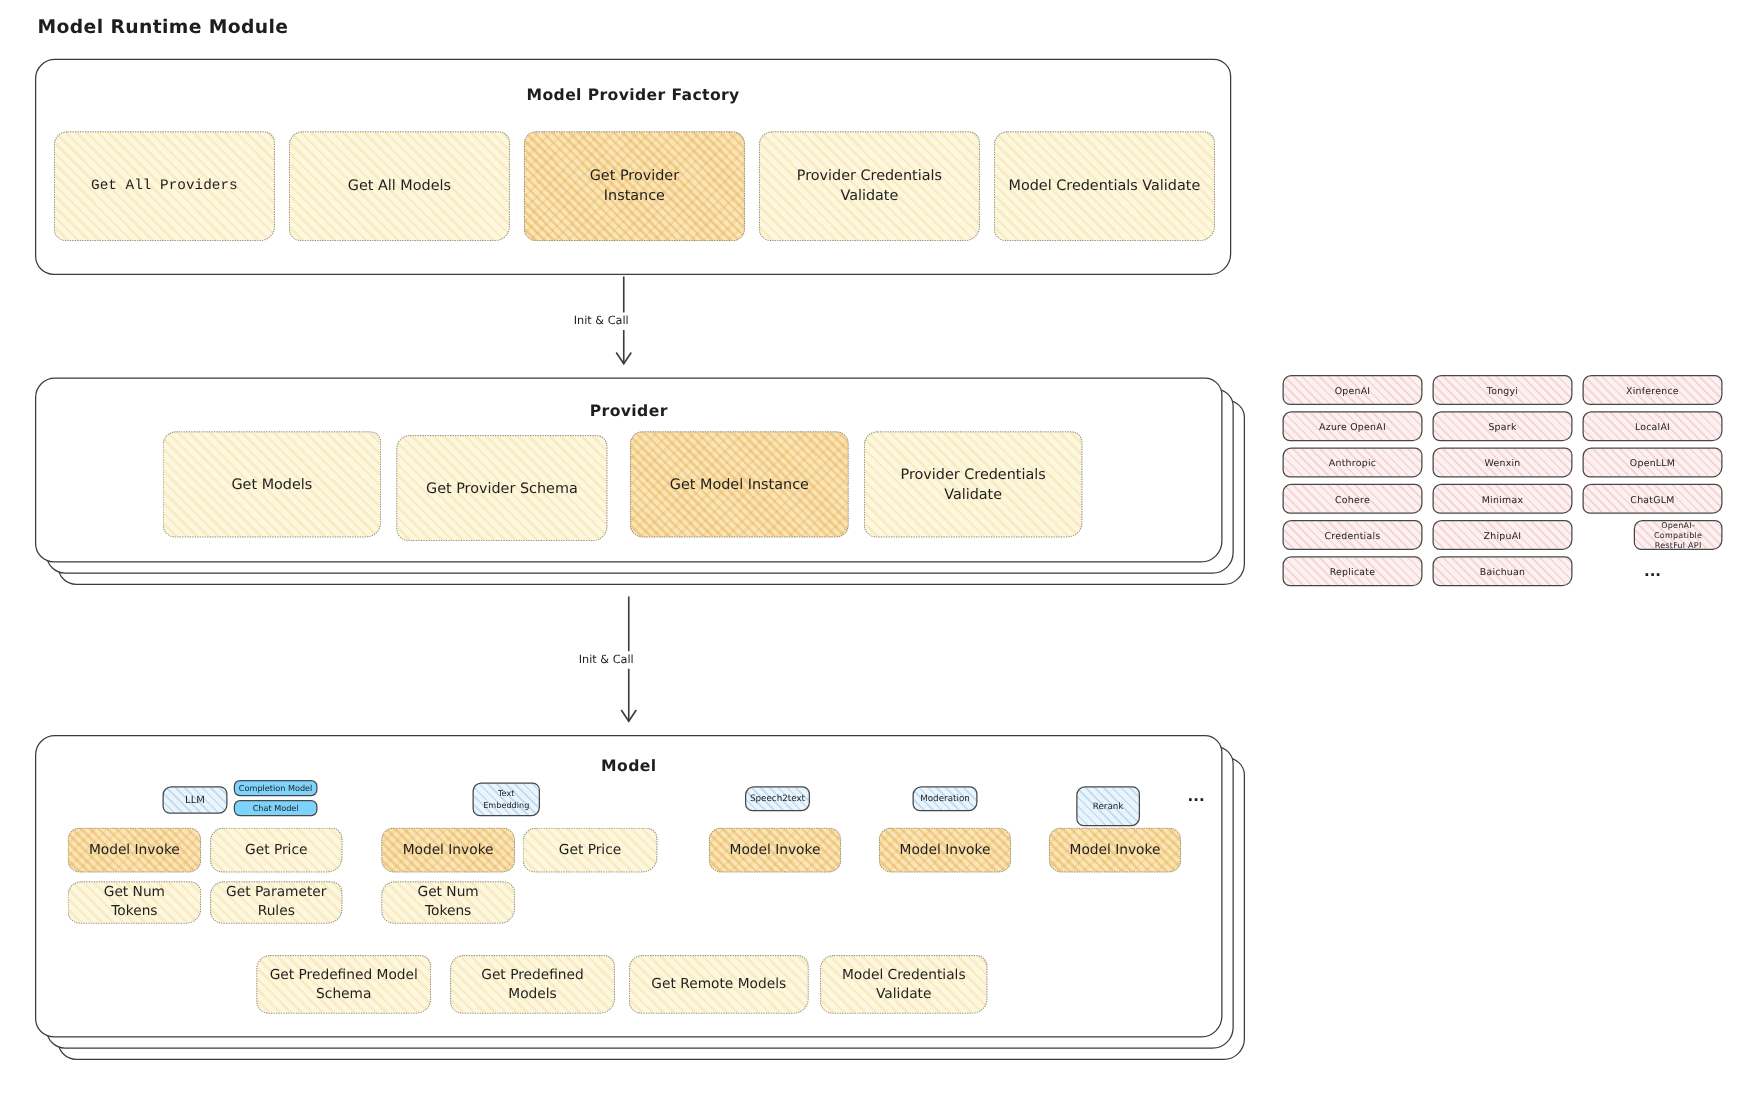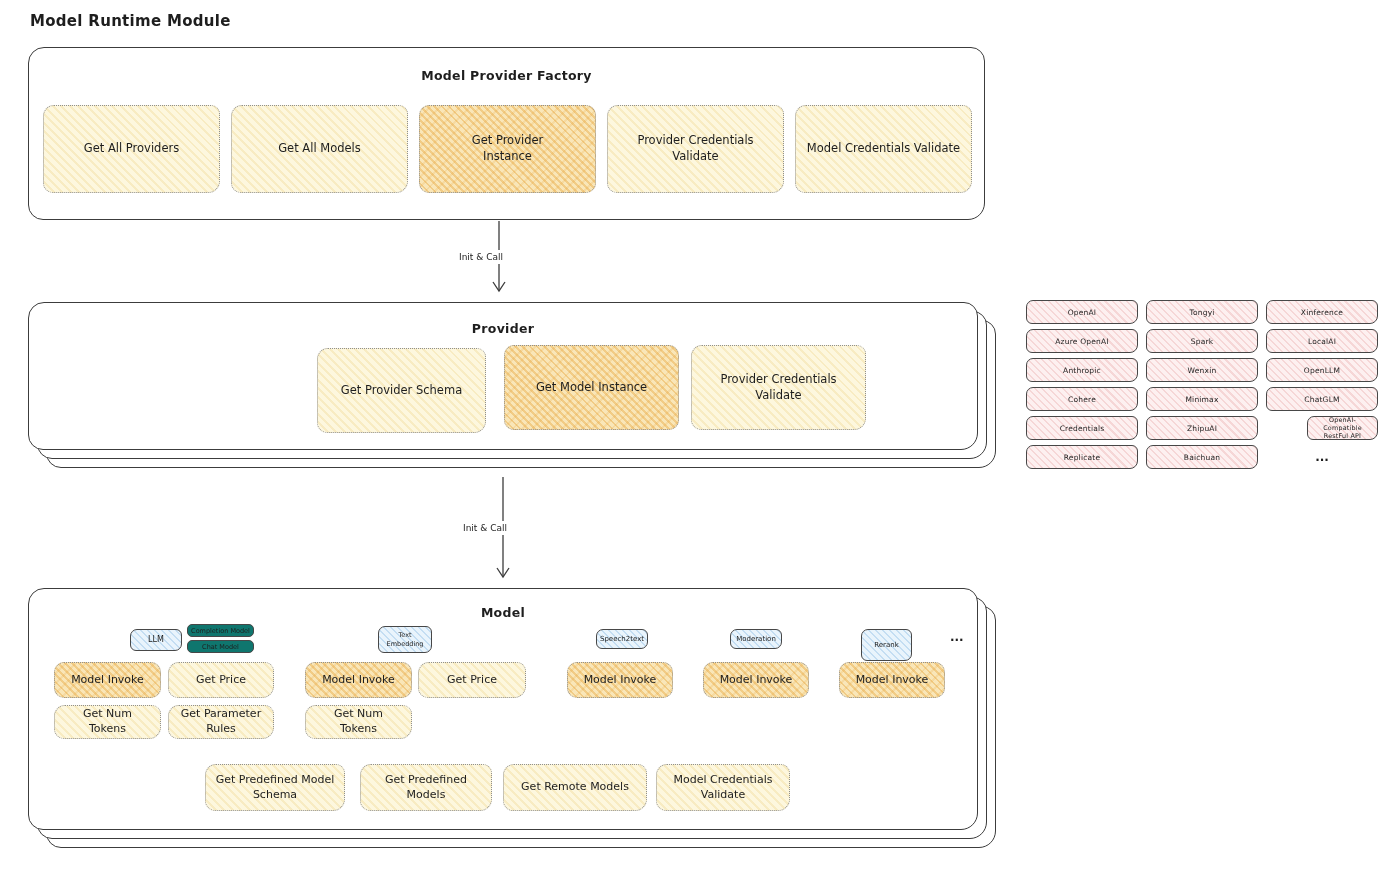--- a/index.html
+++ b/index.html
@@ -87,21 +87,21 @@
     background-image: repeating-linear-gradient(45deg,
       rgba(110,170,220,0.30) 0px, rgba(110,170,220,0.30) 1.5px,
       transparent 1.5px, transparent 5px);
     padding: 0 2px;
   }
   .chip-white {
     position: absolute; z-index: 3;
     display: flex; align-items: center; justify-content: center;
     font-size: 6.5px; white-space: nowrap;
     border: 1.1px solid #474747; border-radius: 5px;
-    background: #0f766e; padding: 0 2px;
+    background: #7dd3fc; padding: 0 2px;
   }
   .dots {
     position: absolute; z-index: 3; font-size: 12px; font-weight: 700;
   }
 
   
   .arrow-svg { position: absolute; z-index: 2; }
   .arrow-label {
     position: absolute; z-index: 3; width: 80px; text-align: left;
     font-size: 9px; font-weight: 500; background: #ffffff; line-height: 14px;
@@ -110,21 +110,21 @@
 </head>
 <body>
 
 <div class="canvas">
 
   <div class="abs diagram-title" style="left:30px; top:12px;">Model Runtime Module</div>
 
   <div class="abs frame" style="left:28px; top:47px; width:957px; height:173px;padding-left:40px;">
     <div class="sec-title" style="top:20px;">Model Provider Factory</div>
   </div>
-  <div class="node" style="left:43px; top:105px; width:177px; height:88px;">
+  <div class="node" style="left:43px; top:105px; width:177px; height:88px;font-family:Liberation Mono, monospace;">
     <span>Get All Providers</span>
   </div>
   <div class="node" style="left:231px; top:105px; width:177px; height:88px;">
     <span>Get All Models</span>
   </div>
   <div class="node hl" style="left:419px; top:105px; width:177px; height:88px;">
     <span class="narrow">Get Provider Instance</span>
   </div>
   <div class="node" style="left:607px; top:105px; width:177px; height:88px;">
     <span>Provider Credentials Validate</span>
@@ -136,20 +136,23 @@
   <svg class="arrow-svg" style="left:489px; top:221px;" width="20" height="72">
     <line x1="10" y1="0" x2="10" y2="70" stroke="#3c3c3c" stroke-width="1.3"></line>
     <polyline points="4,61 10,70 16,61" fill="none" stroke="#3c3c3c" stroke-width="1.3"></polyline>
   </svg>
   <div class="arrow-label" style="left:459px; top:250px;">Init &amp; Call</div>
 
   <div class="abs stack" style="left:46px; top:320px; width:950px; height:148px;"></div>
   <div class="abs stack" style="left:37px; top:311px; width:950px; height:148px;"></div>
   <div class="abs frame" style="left:28px; top:302px; width:950px; height:148px;">
     <div class="sec-title" style="top:18px;">Provider</div>
+  </div>
+  <div class="node" style="left:130px; top:345px; width:175px; height:85px;">
+    <span>Get Models</span>
   </div>
   <div class="node" style="left:317px; top:348px; width:169px; height:85px;">
     <span>Get Provider Schema</span>
   </div>
   <div class="node hl" style="left:504px; top:345px; width:175px; height:85px;">
     <span>Get Model Instance</span>
   </div>
   <div class="node" style="left:691px; top:345px; width:175px; height:85px;">
     <span>Provider Credentials Validate</span>
   </div>

